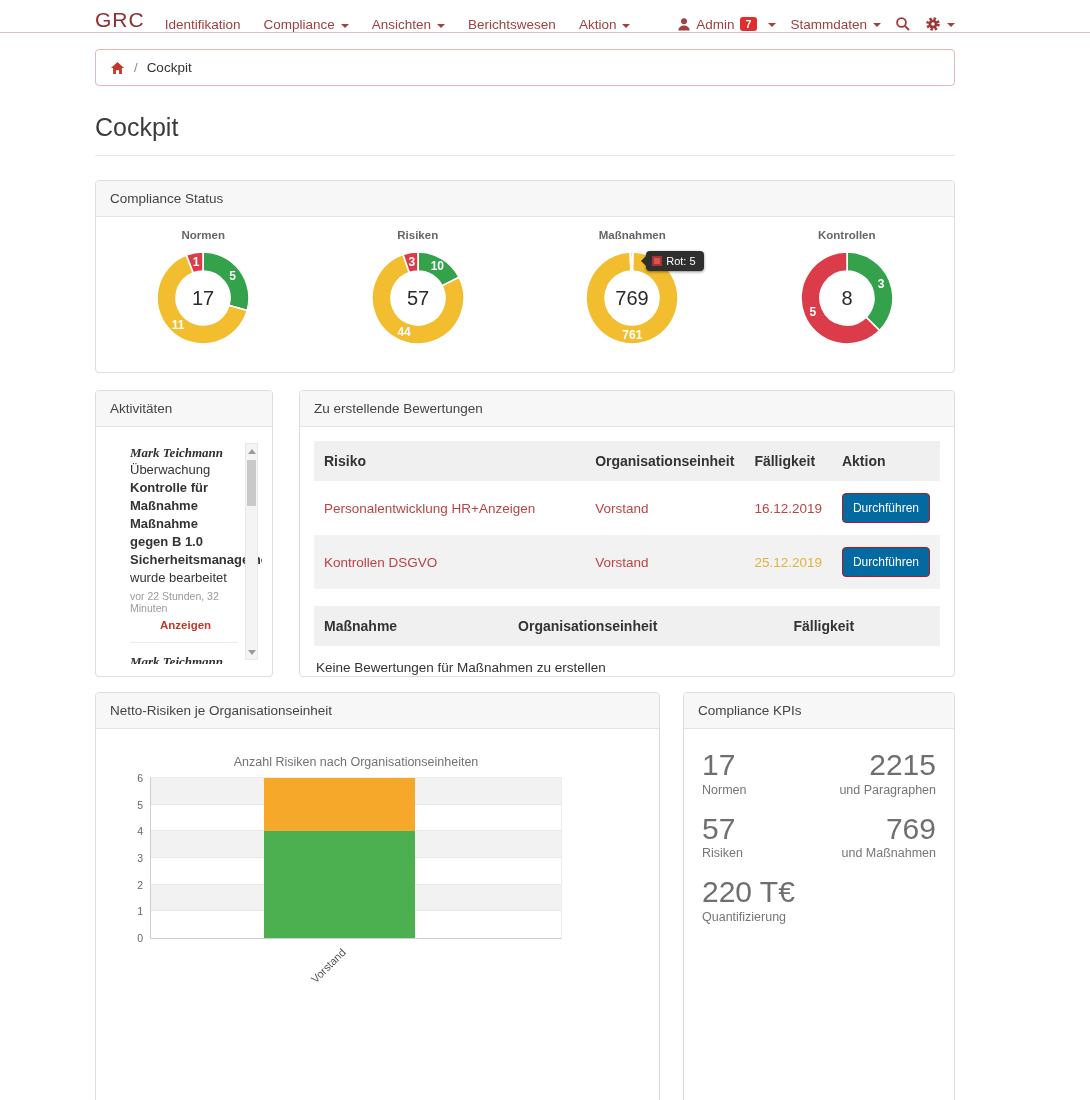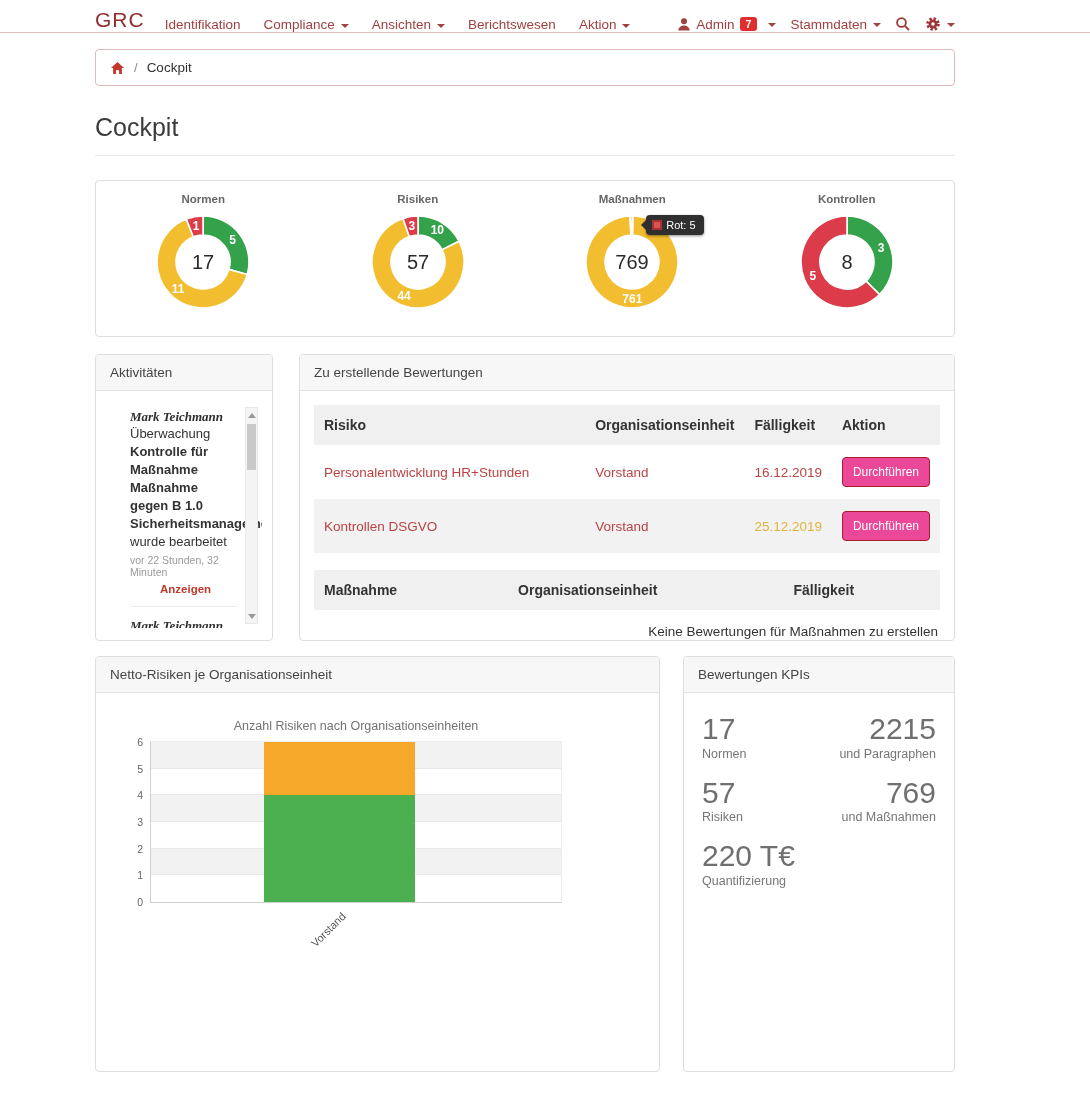--- a/index.html
+++ b/index.html
@@ -57,23 +57,23 @@
   .sb-thumb { position:absolute; left:1px; top:16px; width:9px; height:46px; background:#c9c9c9; cursor:pointer; }
 
   .panel-bew { flex:1; height:287px; }
   .bew-body { padding:14px; }
   table { width:100%; border-collapse:collapse; }
   th { background:#f0f0f0; text-align:left; font-size:14px; color:#333; padding:12px 10px; font-weight:bold; }
   td { font-size:13.5px; padding:12px 10px; }
   tr.striped td { background:#f2f2f2; }
   .red-link { color:#bb4343; cursor:pointer; }
   .red-text { color:#bb4343; }
-  .btn-danger { background:#ec4899; border:1px solid #a71d2a; color:#fff; font-size:12px; padding:7px 10px; border-radius:4px; cursor:pointer; font-family:inherit; }
+  .btn-danger { background:#0369a1; border:1px solid #a71d2a; color:#fff; font-size:12px; padding:7px 10px; border-radius:4px; cursor:pointer; font-family:inherit; }
   .tbl-gap { height:17px; }
-  .empty-text { font-size:13.5px; color:#333; padding:14px 2px 0;text-align:right; }
+  .empty-text { font-size:13.5px; color:#333; padding:14px 2px 0; }
 
   
   .row3 { display:flex; gap:23px; margin-top:15px; }
   .panel-netto { width:565px; height:416px; flex:none; }
   .netto-body { padding:26px 20px 0; }
   .bar-title { margin-left:34px; width:412px; text-align:center; font-size:12.5px; color:#737373; margin-bottom:8px; }
   .plot-wrap { position:relative; margin-left:34px; width:412px; height:162px; }
   .plot { position:absolute; inset:0; border-left:1px solid #cfcfcf; border-bottom:1px solid #cfcfcf; border-top:1px solid #ececec; border-right:1px solid #ececec; }
   .band { position:absolute; left:0; right:0; }
   .ytick { position:absolute; right:calc(100% + 8px); transform:translateY(50%); font-size:10.5px; color:#666; }
@@ -151,20 +151,21 @@
         <path d="M8 1 L15 7.6 H12.7 V14 H9.7 V9.8 H6.3 V14 H3.3 V7.6 H1 Z" fill="#c0392b"></path>
       </svg>
     <span class="crumb-sep">/</span>
     <span class="crumb-current">Cockpit</span>
   </div>
 
   <div class="page-title">Cockpit</div>
   <hr class="title-rule">
 
   <div class="panel panel-status">
+    <div class="p-head">Compliance Status</div>
     <div class="status-body">
       <div class="donut-cell">
         <div class="donut-title">Normen</div>
         <div><svg width="104" height="104" viewBox="0 0 104 104">
               <path d="M52,6 A46,46 0 0 1 96.24397958594967,64.58849754331581 L77.96929236566612,59.388900731946244 A27,27 0 0 0 52,25 Z" fill="#34a24a" stroke="#fff" stroke-width="1.6"></path>
               <text x="81.52663740936887" y="29.702518453967517" fill="#fff" font-size="12" font-weight="bold" text-anchor="middle" dominant-baseline="central">5</text>
               <path d="M96.24397958594967,64.58849754331581 A46,46 0 1 1 35.382883355391,9.10627744739962 L42.24647501294689,26.823249806082384 A27,27 0 1 0 77.96929236566612,59.388900731946244 Z" fill="#f2bd2e" stroke="#fff" stroke-width="1.6"></path>
               <text x="27.073261185077385" y="79.34332993716438" fill="#fff" font-size="12" font-weight="bold" text-anchor="middle" dominant-baseline="central">11</text>
               <path d="M35.382883355391,9.10627744739962 A46,46 0 0 1 52.000000000000036,6 L52.00000000000002,25 A27,27 0 0 0 42.24647501294689,26.823249806082384 Z" fill="#dc3b49" stroke="#fff" stroke-width="1.6"></path>
               <text x="45.20126784078694" y="15.629995311695623" fill="#fff" font-size="12" font-weight="bold" text-anchor="middle" dominant-baseline="central">1</text>
@@ -246,21 +247,21 @@
           <thead>
             <tr>
               <th style="width:50%">Risiko</th>
               <th style="width:23%">Organisationseinheit</th>
               <th style="width:13%">Fälligkeit</th>
               <th style="width:14%">Aktion</th>
             </tr>
           </thead>
           <tbody>
             <tr>
-              <td class="red-link">Personalentwicklung HR+Stunden</td>
+              <td class="red-link">Personalentwicklung HR+Anzeigen</td>
               <td class="red-text">Vorstand</td>
               <td style="color: rgb(187, 67, 67);">16.12.2019</td>
               <td><button class="btn-danger">Durchführen</button></td>
             </tr>
             <tr class="striped">
               <td class="red-link">Kontrollen DSGVO</td>
               <td class="red-text">Vorstand</td>
               <td style="color: rgb(226, 179, 60);">25.12.2019</td>
               <td><button class="btn-danger">Durchführen</button></td>
             </tr>
@@ -303,21 +304,21 @@
               <span class="ytick" style="bottom: 100%;">6</span>
               <div class="bar-seg" style="left: 27.5%; width: 37%; bottom: 0%; height: 66.6667%; background: rgb(76, 175, 80);"></div>
               <div class="bar-seg" style="left: 27.5%; width: 37%; bottom: 66.6667%; height: 33.3333%; background: rgb(245, 168, 42);"></div>
               <div class="xlabel">Vorstand</div>
             </div>
         </div>
       </div>
     </div>
 
     <div class="panel panel-kpi">
-      <div class="p-head">Bewertungen KPIs</div>
+      <div class="p-head">Compliance KPIs</div>
       <div class="kpi-body">
         <div class="kpi-row">
           <div>
               <div class="kpi-value">17</div>
               <div class="kpi-label">Normen</div>
             </div>
           <div class="kpi-right">
               <div class="kpi-value">2215</div>
               <div class="kpi-label">und Paragraphen</div>
             </div>

